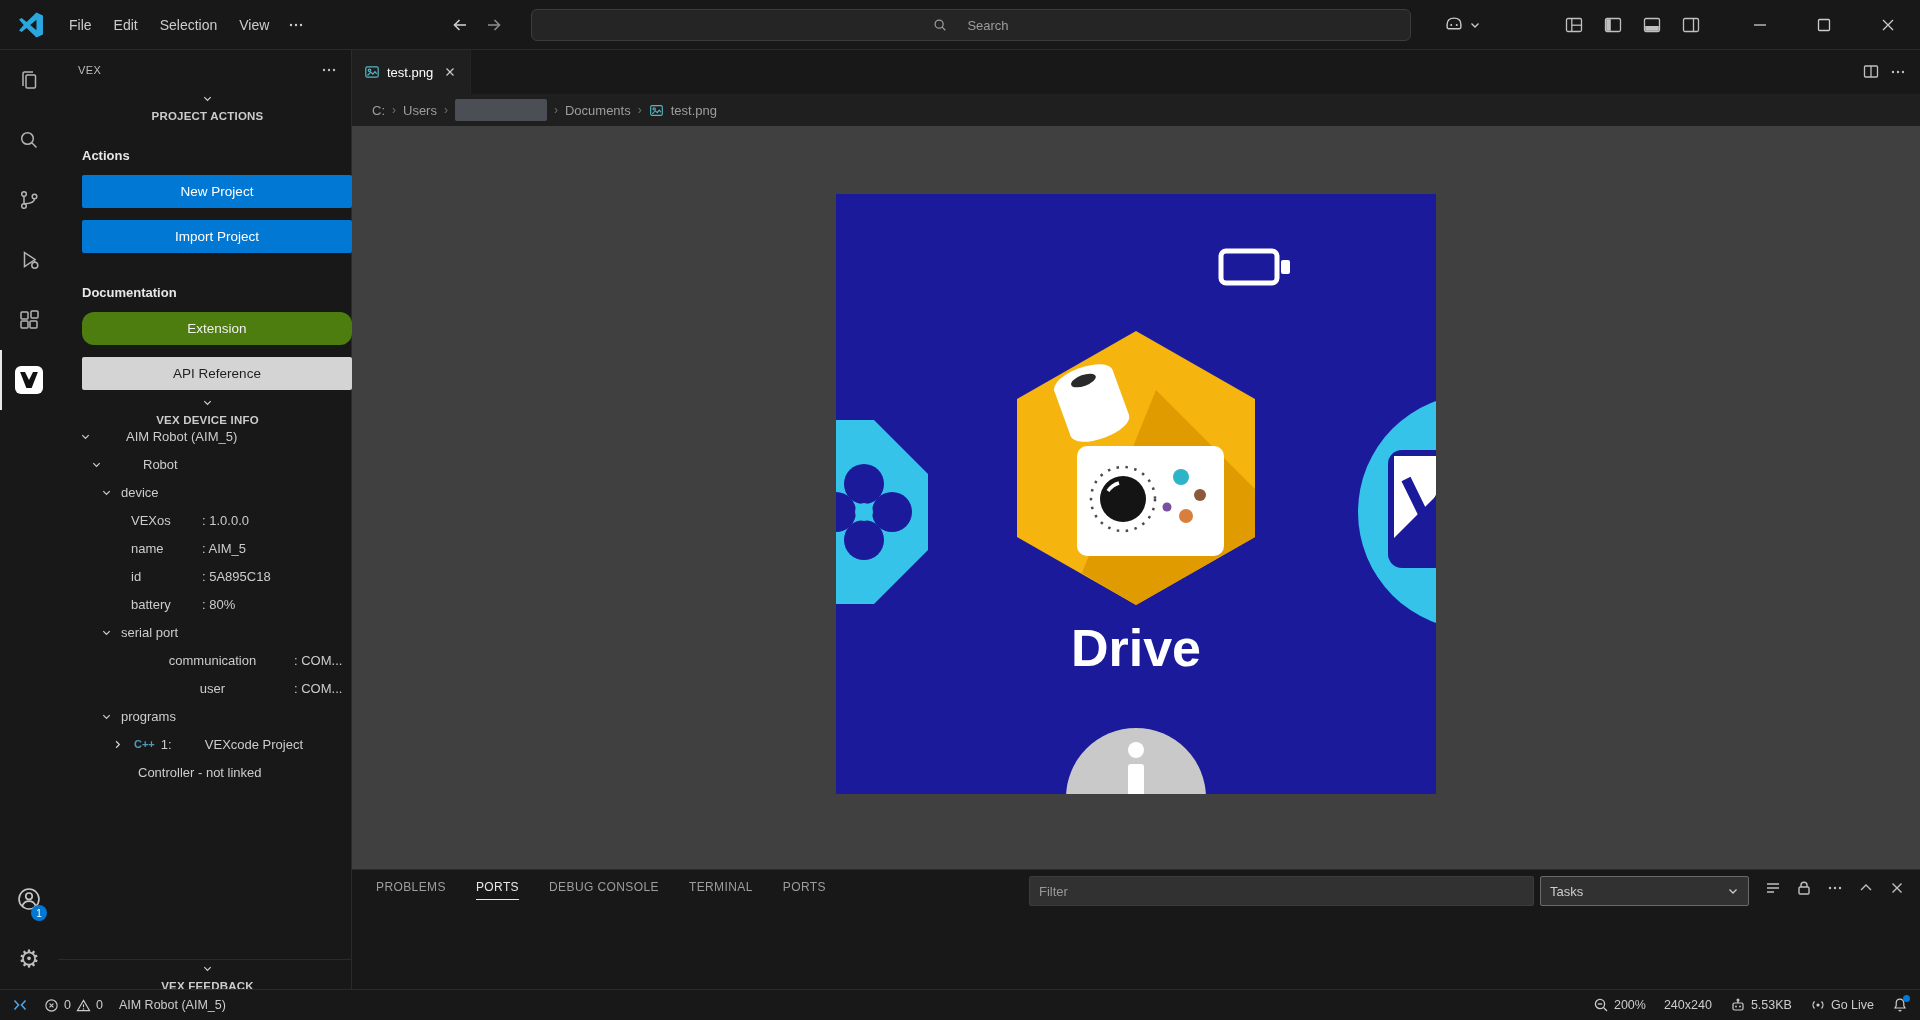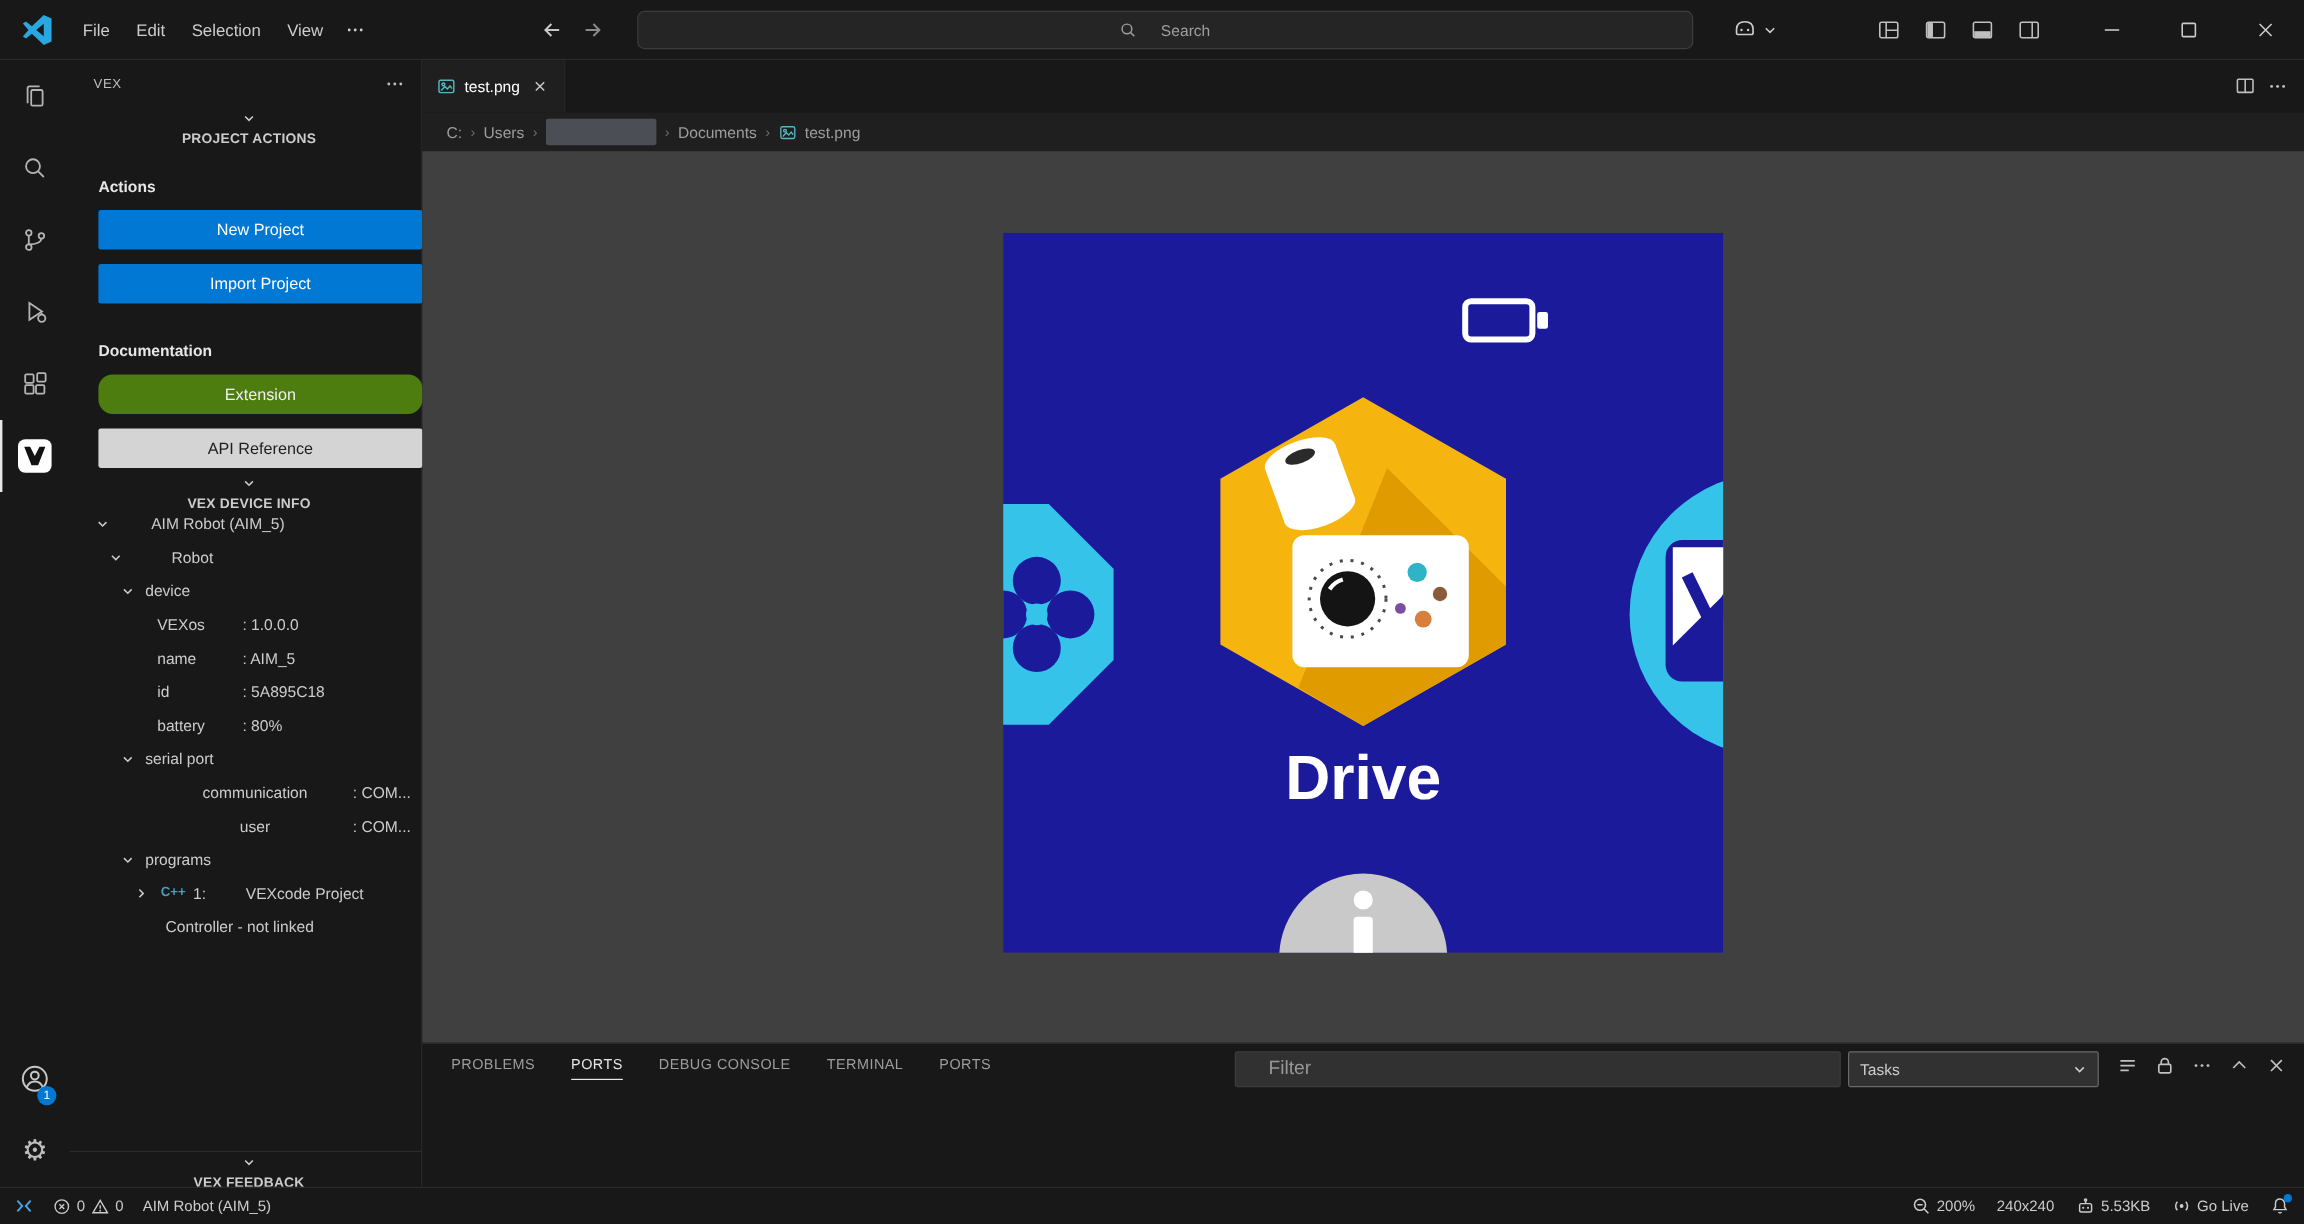--- a/index.html
+++ b/index.html
@@ -70,21 +70,21 @@
   .crumb-sep { color:#6e6e6e; font-size:12px; }
   .redact { width:92px; height:22px; background:#4b4f55; border-radius:2px; }
   .editor-content { flex:1; position:relative; overflow:hidden; background:#404040; }
   .image-wrap { position:absolute; left:484px; top:68px; width:600px; height:600px; }
 
   
   .panel { height:120px; background:#181818; border-top:1px solid #2b2b2b; position:relative; }
   .panel-tabs { height:36px; display:flex; align-items:center; gap:30px; padding-left:24px; }
   .ptab { font-size:12px; letter-spacing:.4px; color:#9d9d9d; padding:4px 0 5px 0; border-bottom:1px solid transparent; }
   .ptab.active { color:#e7e7e7; border-bottom:1px solid #e7e7e7; }
-  .panel-filter { position:absolute; left:677px; top:6px; width:505px; height:30px; background:#313131; border:1px solid #3c3c3c; border-radius:2px; color:#cccccc; font-size:16px; font-family:inherit; padding:0 27px; outline:none; }
+  .panel-filter { position:absolute; left:677px; top:6px; width:505px; height:30px; background:#313131; border:1px solid #3c3c3c; border-radius:2px; color:#cccccc; font-size:13px; font-family:inherit; padding:0 9px; outline:none; }
   .panel-filter::placeholder { color:#989898; }
   .tasks-dd { position:absolute; left:1188px; top:6px; width:209px; height:30px; background:#313131; border:1px solid #6a6a6a; border-radius:2px; display:flex; align-items:center; justify-content:space-between; padding:0 9px; font-size:13px; color:#cccccc; }
   .panel-icons { position:absolute; right:14px; top:9px; display:flex; align-items:center; gap:13px; }
 
   
   .statusbar { position:absolute; bottom:0; left:0; width:100%; height:31px; background:#181818; border-top:1px solid #2b2b2b; display:flex; align-items:center; font-size:12.5px; color:#cccccc; padding:0 12px; }
   .sb-item { display:flex; align-items:center; gap:5px; }
   .sb-left { display:flex; align-items:center; gap:16px; }
   .sb-right { margin-left:auto; display:flex; align-items:center; gap:18px; }
   .bell-wrap { position:relative; }

